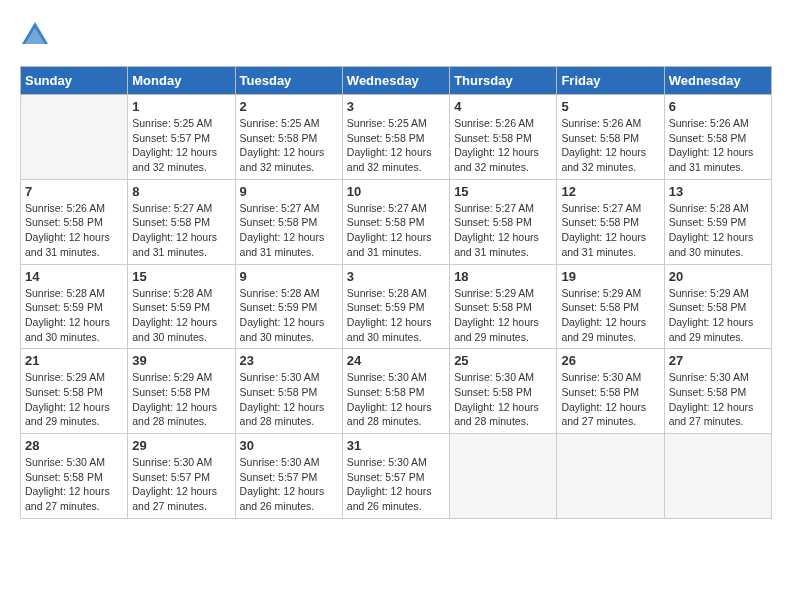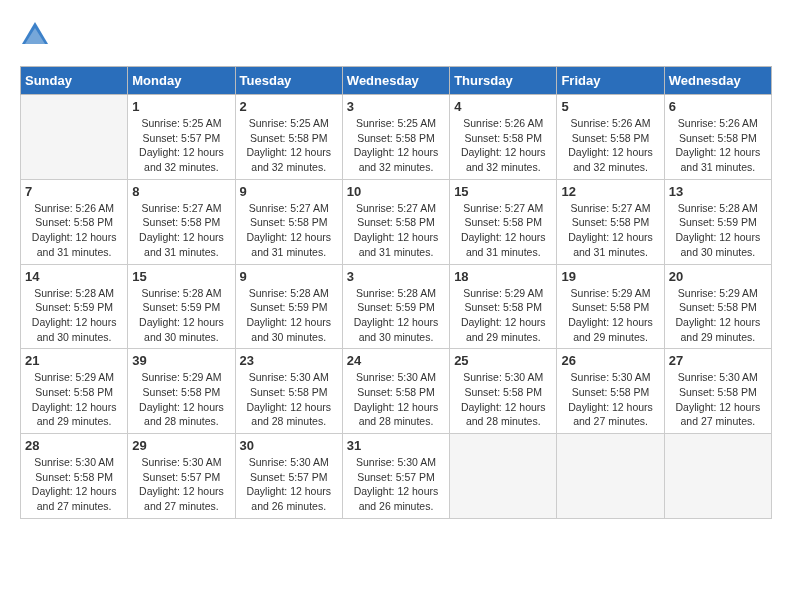--- a/index.html
+++ b/index.html
@@ -82,21 +82,20 @@
     .day-num {
       font-size: 13px;
       font-weight: bold;
       display: block;
       margin-bottom: 2px;
     }
     .day-info {
       font-size: 10.5px;
       line-height: 1.4;
       color: #333;
-      text-align: center;
     }
     tr:nth-child(even) td:not(.empty) {
       background: #fff;
     }
   </style>
 </head>
 <body>
 
 <div class="header">
   <div class="logo">

